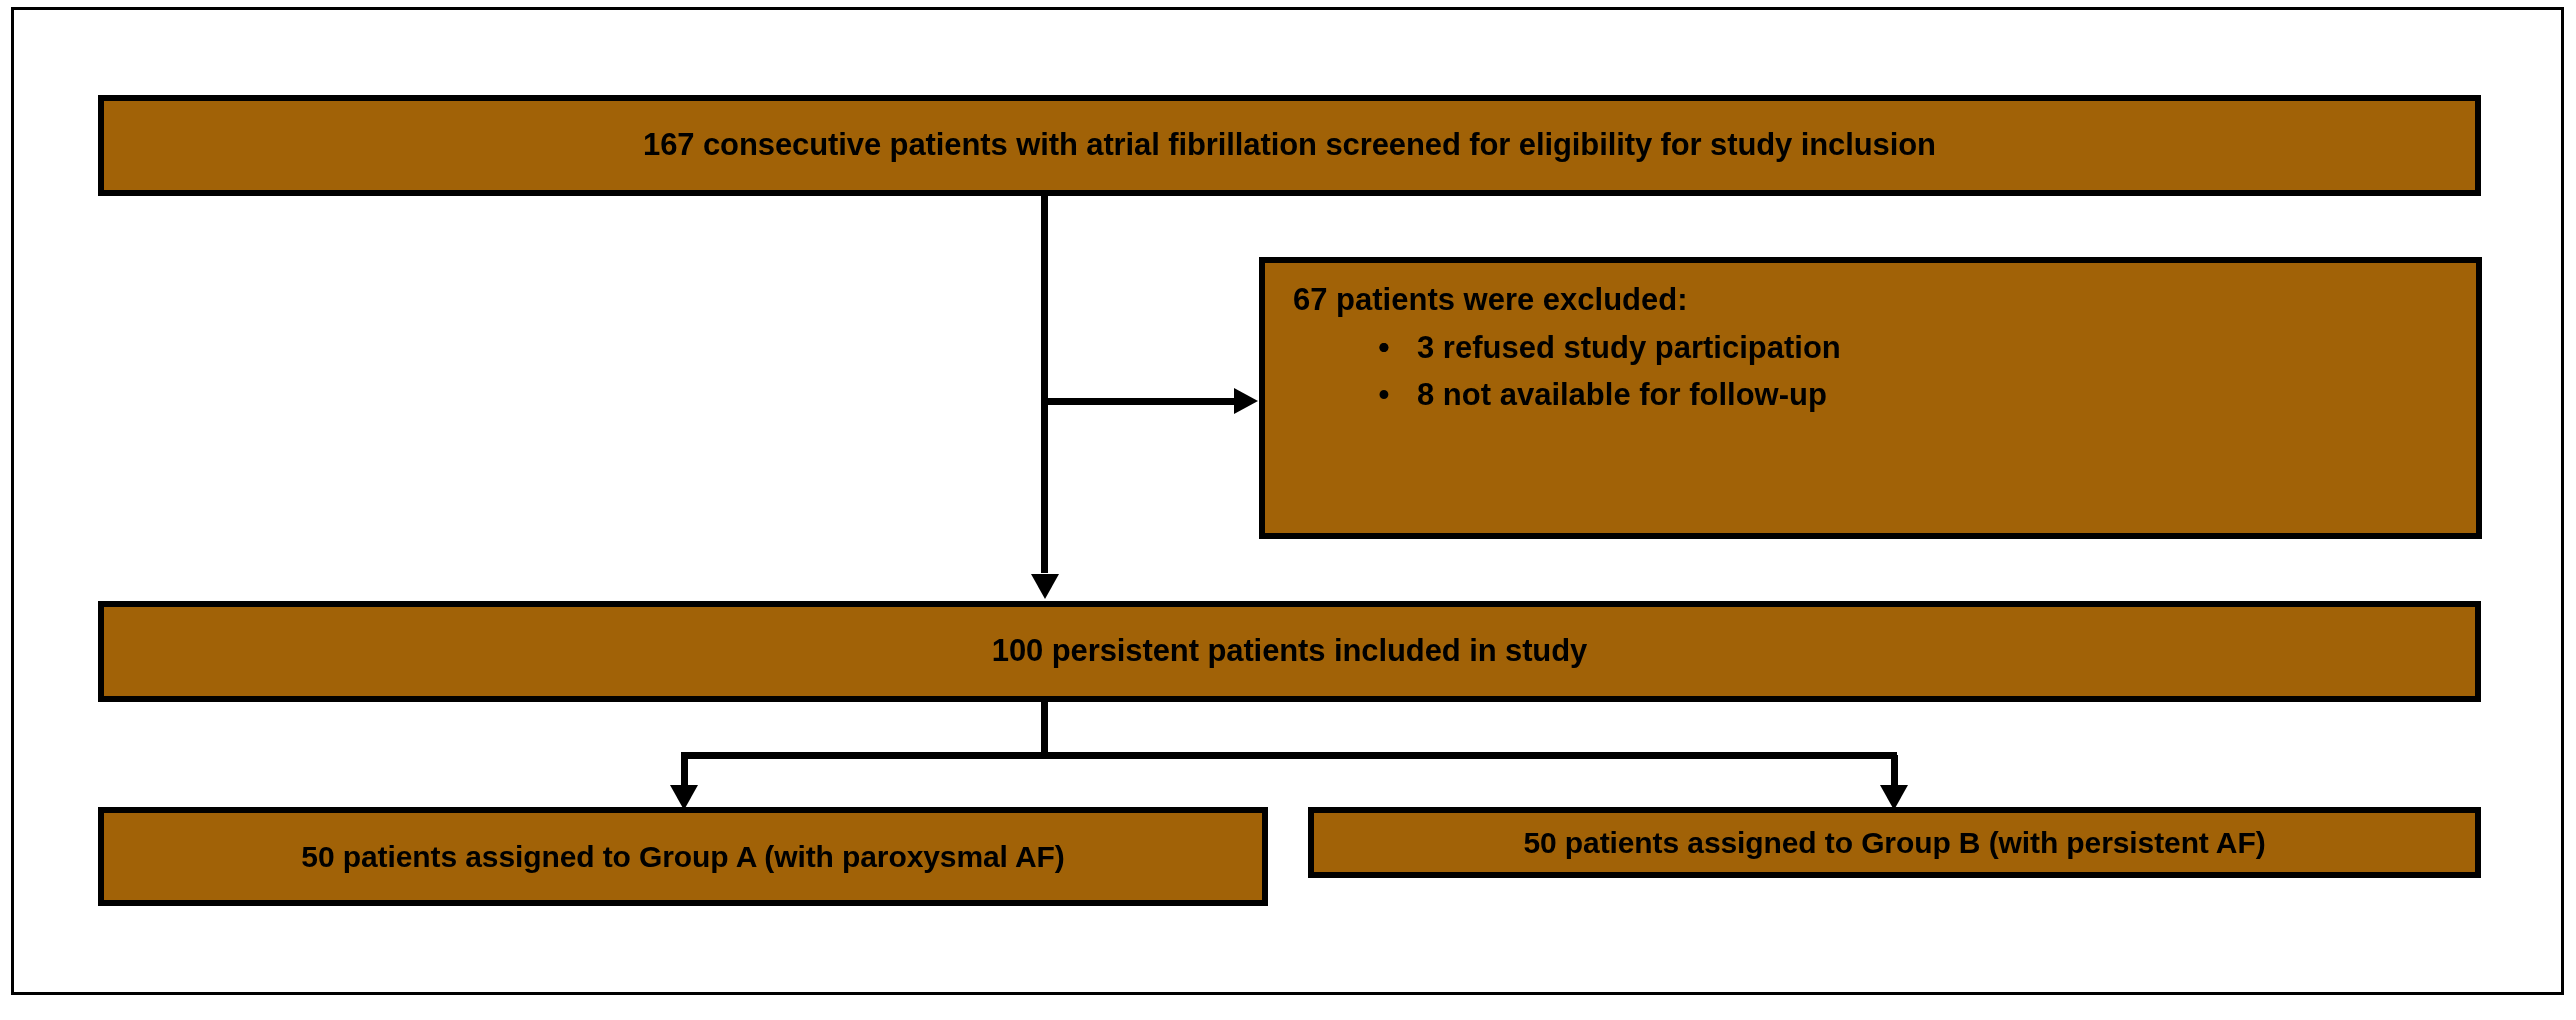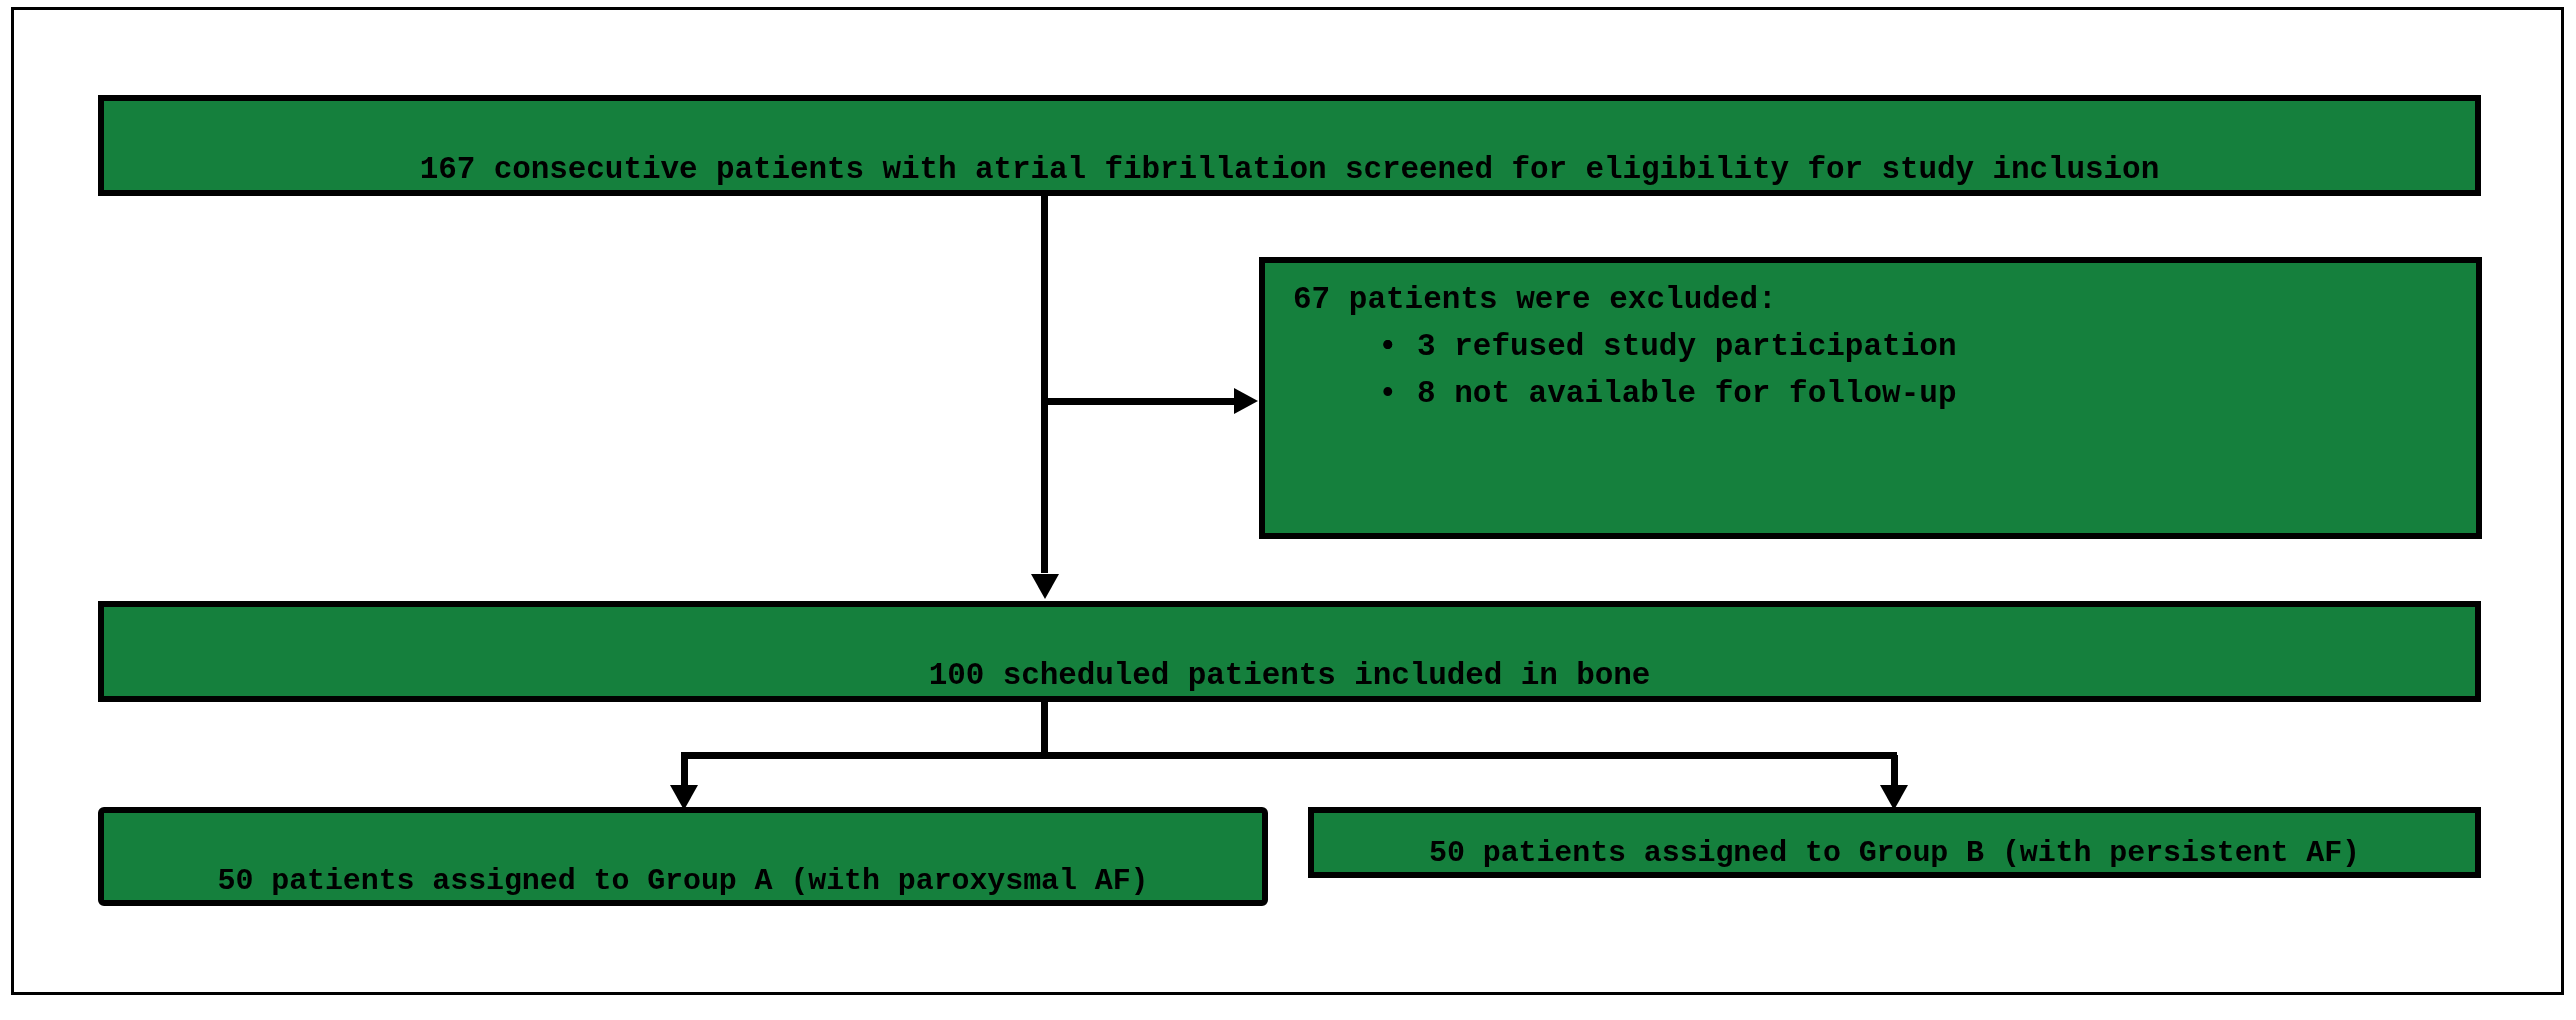--- a/index.html
+++ b/index.html
@@ -30,25 +30,24 @@
     border: 3px solid #000000;
     box-sizing: border-box;
     background: transparent;
   }
 
   
   .flow-box {
     position: absolute;
     box-sizing: border-box;
     border: 6.7px solid #000000;
-    background: #15803d;
+    background: #a16207;
     display: flex;
-    align-items: flex-end;
+    align-items: center;
     overflow: hidden;
-    font-family: Liberation Mono, monospace;
   }
   .flow-box.center-text {
     justify-content: center;
   }
   .flow-box .box-text {
     font-weight: bold;
     color: #000000;
     line-height: 1.25;
     letter-spacing: -0.1px;
     white-space: nowrap;
@@ -107,21 +106,20 @@
     width: 2383px;
     height: 101px;
   }
   #box-included .box-text { font-size: 31px; }
 
   #box-group-a {
     left: 98px;
     top: 807px;
     width: 1170px;
     height: 99px;
-    border-radius: 6px;
   }
   #box-group-a .box-text { font-size: 30px; }
 
   #box-group-b {
     left: 1308px;
     top: 807px;
     width: 1173px;
     height: 71px;
   }
   #box-group-b .box-text { font-size: 30px; }
@@ -224,21 +222,21 @@
       <li>
         <span class="excl-bullet">•</span>
         <span>8 not available for follow-up</span>
       </li>
     </ul>
   </div>
 
   <div class="arrowhead down" id="arrow-to-included"></div>
 
   <div class="flow-box center-text" id="box-included">
-    <span class="box-text">100  scheduled patients included in bone</span>
+    <span class="box-text">100  persistent patients included in study</span>
   </div>
 
   <div class="conn" id="conn-trunk-split"></div>
   <div class="conn" id="conn-split-bar"></div>
   <div class="conn" id="conn-drop-left"></div>
   <div class="conn" id="conn-drop-right"></div>
   <div class="arrowhead down" id="arrow-to-group-a"></div>
   <div class="arrowhead down" id="arrow-to-group-b"></div>
 
   <div class="flow-box center-text" id="box-group-a">

